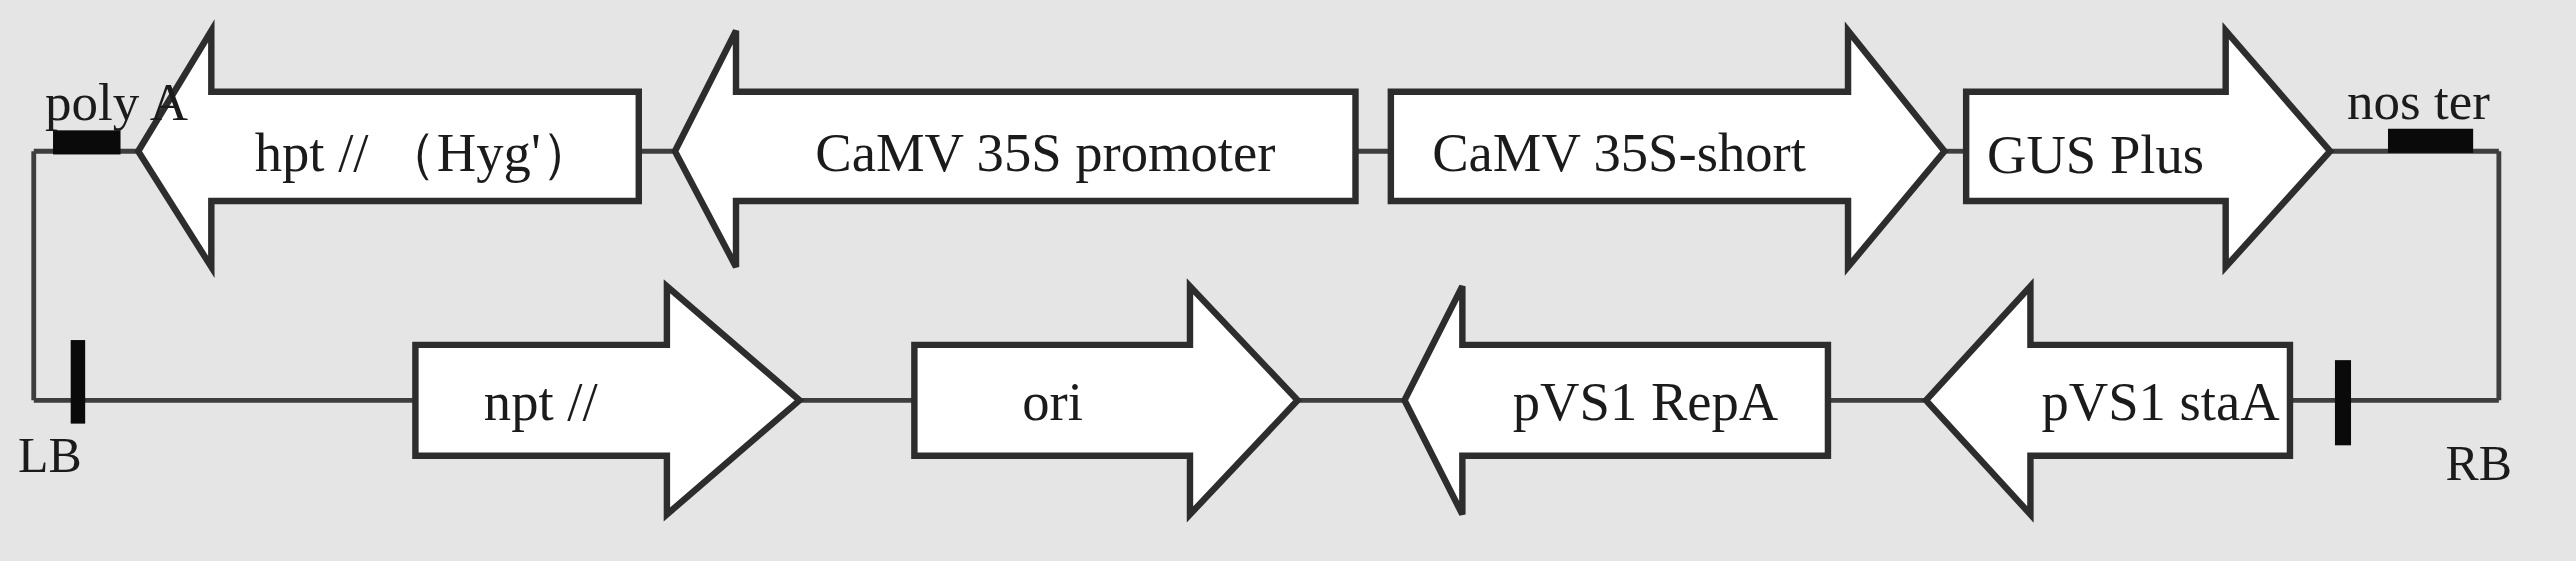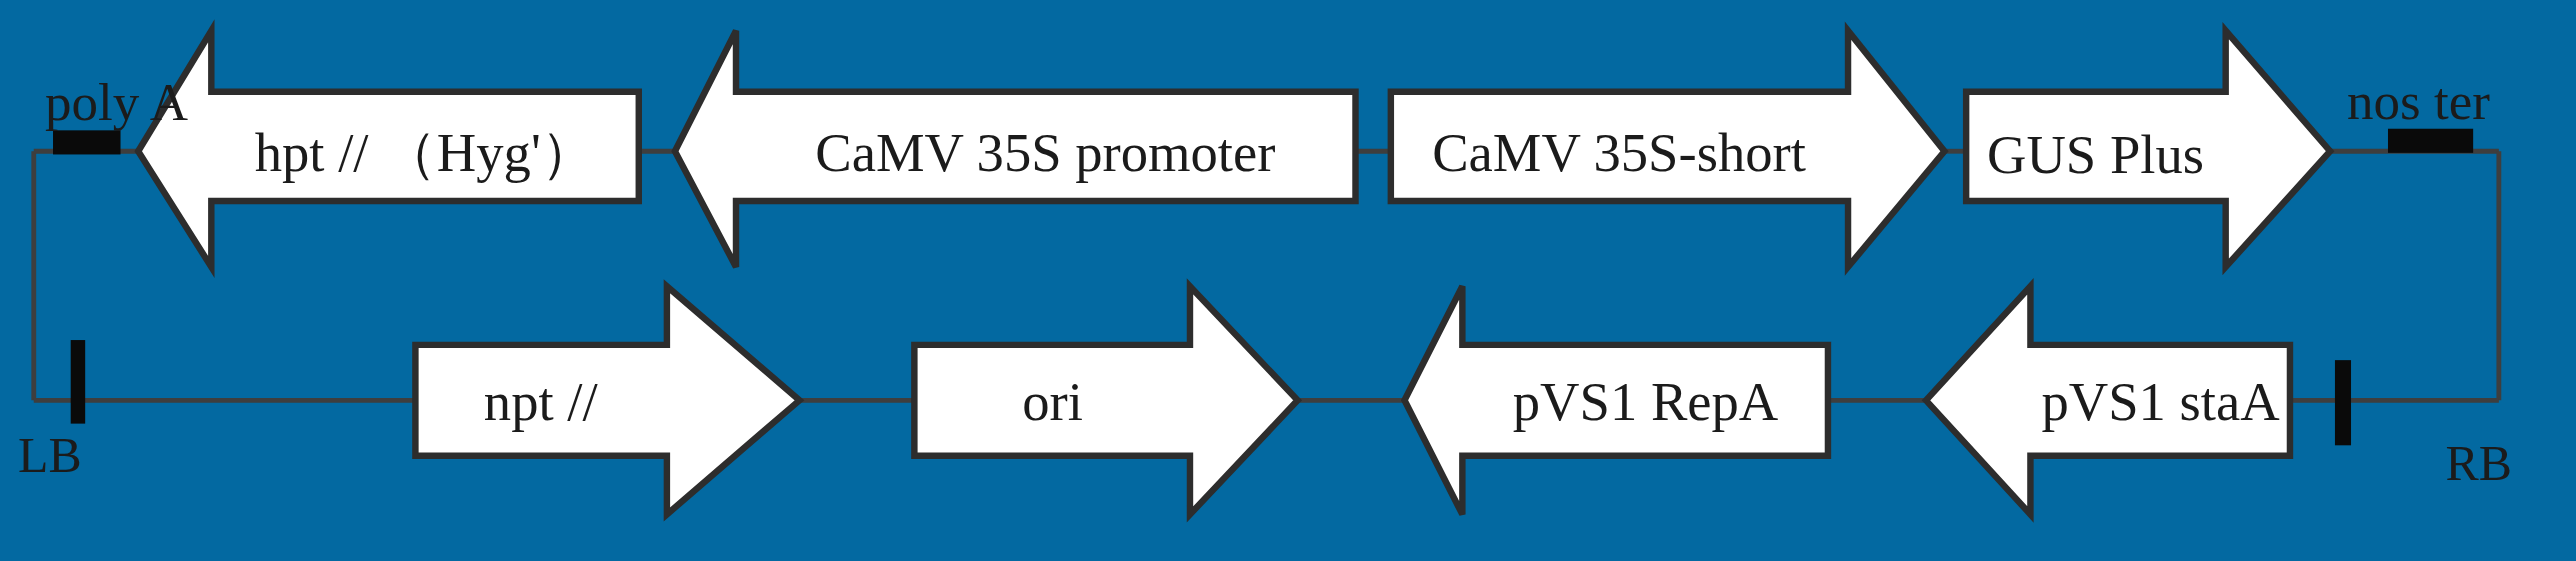--- a/index.html
+++ b/index.html
@@ -4,21 +4,21 @@
 <style>
   html, body {
     margin: 0;
     padding: 0;
     background: #ffffff;
   }
   .page {
     position: relative;
     width: 2576px;
     height: 562px;
-    background: #0369a1;
+    background: #e5e5e5;
     overflow: hidden;
     font-family: "Liberation Serif", "DejaVu Serif", serif;
   }
   svg { display: block; }
   .gene-arrow {
     fill: #ffffff;
     stroke: #2d2d2d;
     stroke-width: 8;
     stroke-linejoin: miter;
   }

